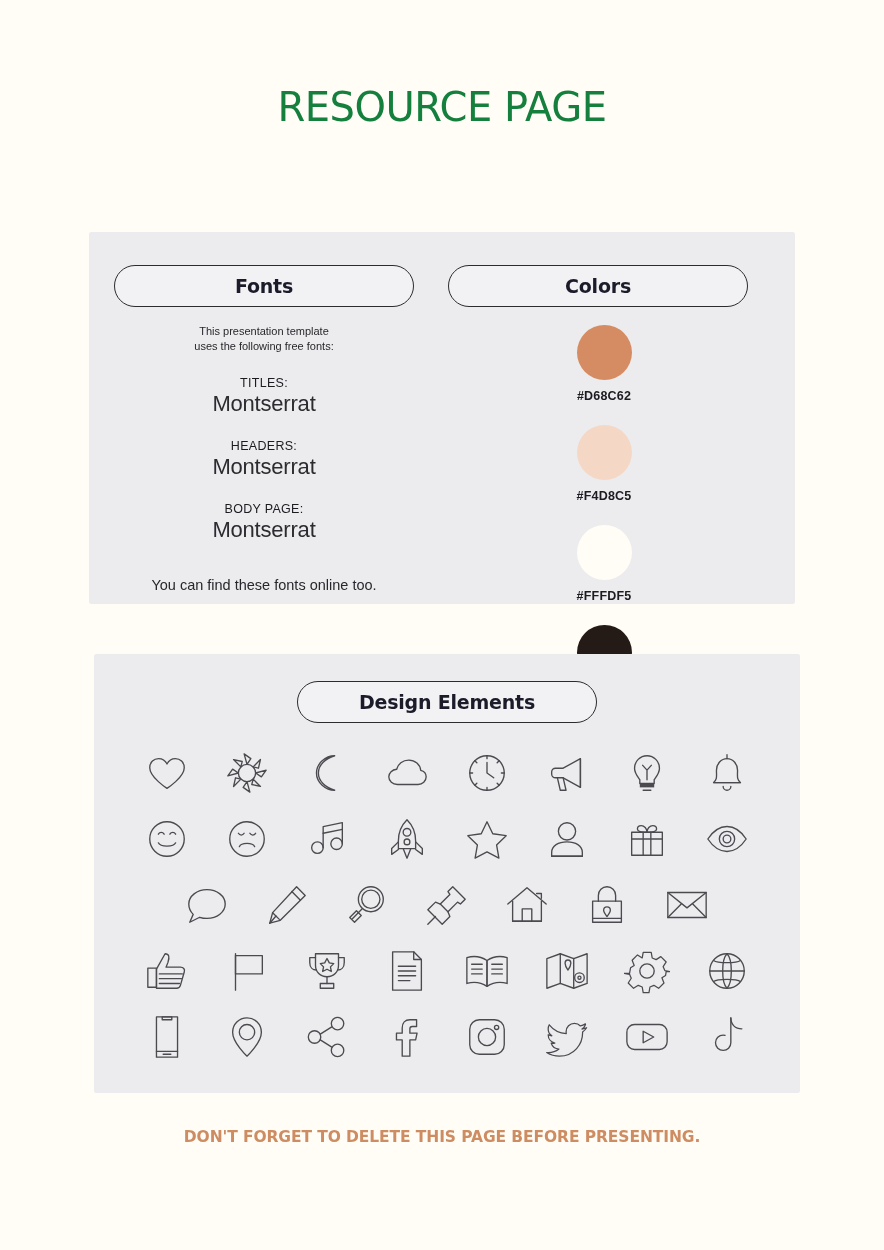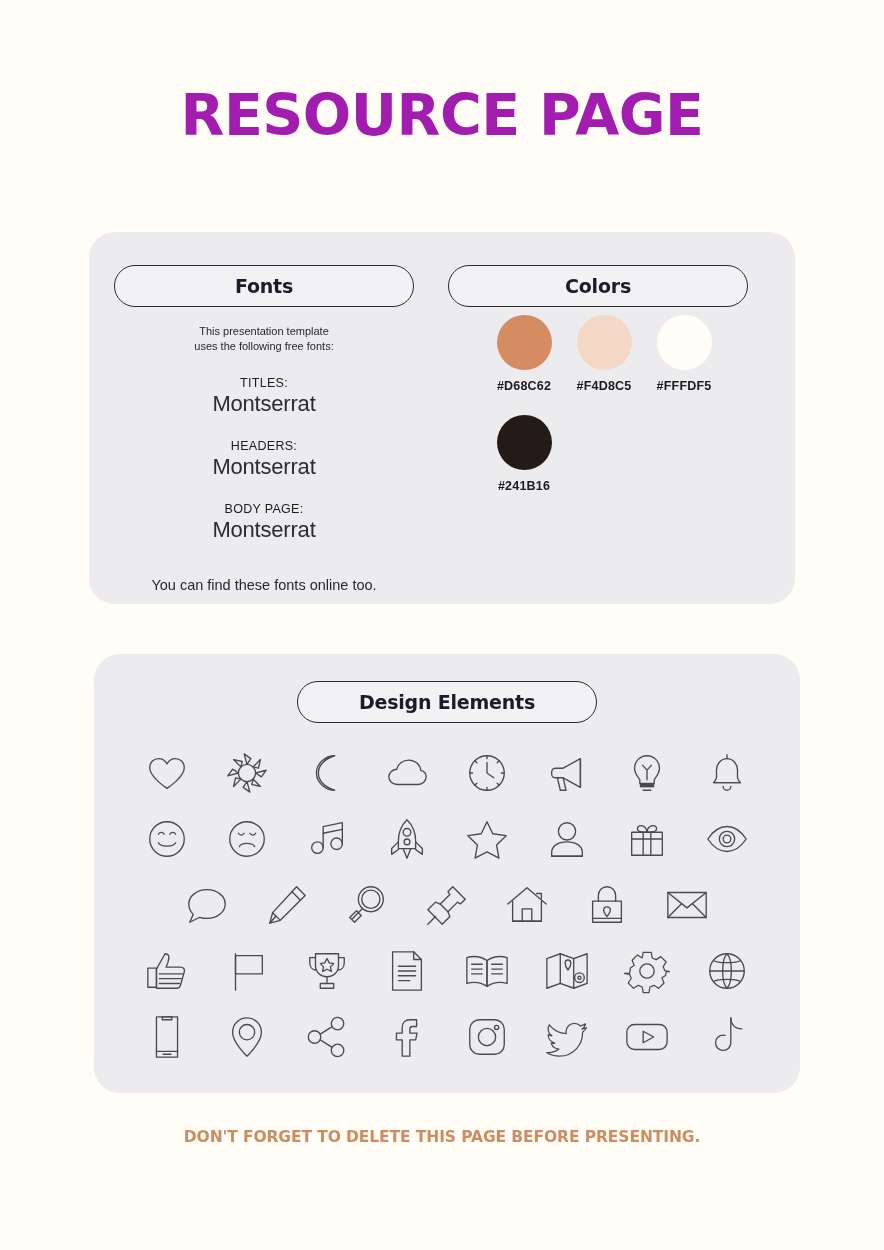--- a/index.html
+++ b/index.html
@@ -18,40 +18,40 @@
   }
 
   
   .header {
     text-align: center;
     padding-top: 86px;
   }
 
   .page-title {
     font-family: "DejaVu Sans", sans-serif;
-    font-size: 57px;
-    font-weight: 700;
+    font-size: 40px;
+    font-weight: 400;
     letter-spacing: -0.5px;
-    color: #a21caf;
+    color: #15803d;
     line-height: 1.05;
   }
 
   .page-subtitle {
     margin-top: 20px;
     font-size: 22px;
     font-weight: 400;
     color: #1d1d1f;
     letter-spacing: -0.1px;
   }
 
   
   .card {
     position: absolute;
     background: #ECECEF;
-    border-radius: 26px;
+    border-radius: 2px;
   }
 
   #card-fonts-colors {
     left: 89px;
     top: 232px;
     width: 706px;
     height: 372px;
   }
 
   #card-design-elements {
@@ -133,24 +133,24 @@
   .fonts-footnote {
     margin-top: 34px;
     font-size: 14.5px;
     color: #28282c;
   }
 
   
   .swatch-grid {
     position: absolute;
     left: 395px;
-    top: 83px;
+    top: 93px;
     width: 240px;
     display: grid;
-    grid-template-columns: 1fr 1fr 1fr;
+    grid-template-columns: 1fr;
     row-gap: 22px;
   }
 
   .swatch-cell {
     display: flex;
     flex-direction: column;
     align-items: center;
   }
 
   .swatch-dot {

